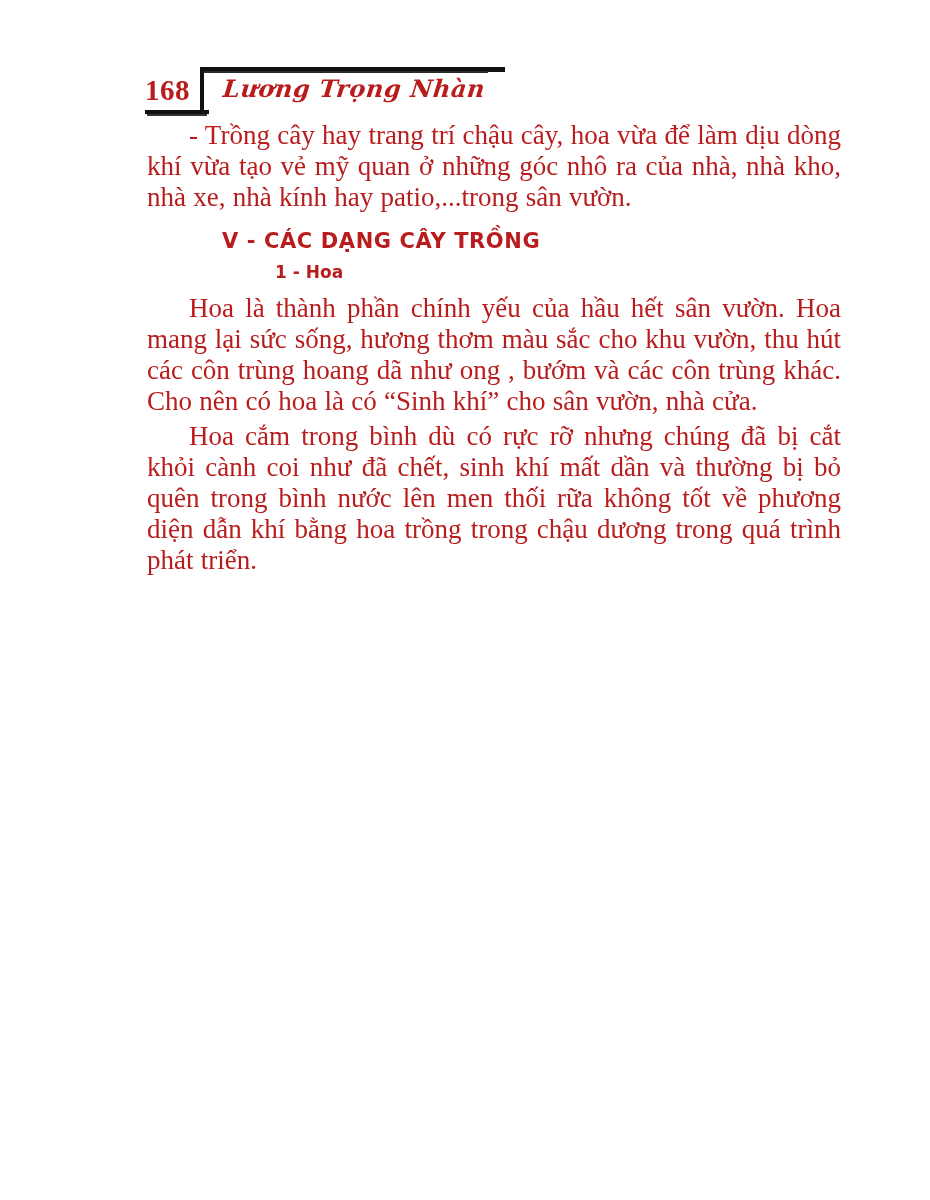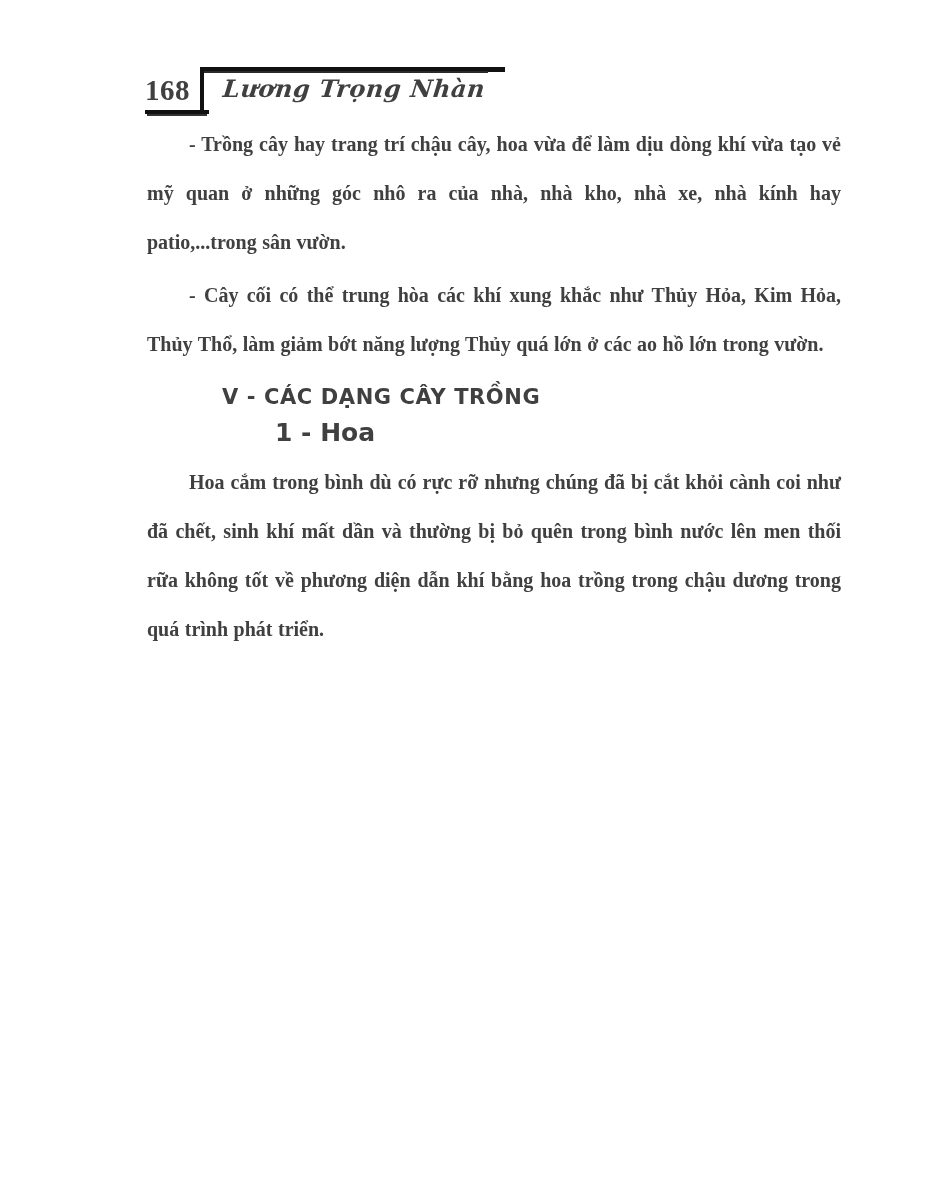--- a/index.html
+++ b/index.html
@@ -9,21 +9,21 @@
     background: #ffffff;
   }
 
   .page {
     position: relative;
     width: 930px;
     height: 1200px;
     background: #ffffff;
     overflow: hidden;
     font-family: "Liberation Serif", "DejaVu Serif", serif;
-    color: #404040;
+    color: #b91c1c;
     -webkit-font-smoothing: none;
   }
 
   
   .running-head {
     position: absolute;
     left: 145px;
     top: 62px;
     width: 700px;
     height: 52px;
@@ -104,26 +104,26 @@
   
   .column {
     position: absolute;
     left: 147px;
     top: 120px;
     width: 694px;
   }
 
   p.para {
     margin: 0 0 4px 0;
-    font-size: 20px;
-    line-height: 49px;
+    font-size: 27px;
+    line-height: 31px;
     text-align: justify;
     text-indent: 42px;
     word-spacing: 0.5px;
-    font-weight: 700;
+    font-weight: 400;
     text-rendering: optimizeLegibility;
   }
 
   
   h3.sub-heading {
     margin: 10px 0 8px 0;
     font-family: "DejaVu Sans", "Liberation Sans", sans-serif;
     font-size: 24px;
     font-weight: 700;
     letter-spacing: -0.2px;
@@ -137,21 +137,21 @@
     font-size: 21px;
     font-weight: 700;
     letter-spacing: 0.6px;
     line-height: 1.2;
     padding-left: 75px;
   }
 
   h3.item-heading {
     margin: 8px 0 10px 0;
     font-family: "DejaVu Sans", "Liberation Sans", sans-serif;
-    font-size: 25px;
+    font-size: 17px;
     font-weight: 700;
     letter-spacing: 0px;
     line-height: 1.2;
     padding-left: 128px;
   }
 </style>
 </head>
 <body>
 
 <div class="page">
@@ -162,26 +162,26 @@
     <div class="head-rule-under"></div>
     <div class="folio">168</div>
     <div class="head-author">Lương Trọng Nhàn</div>
   </div>
 
   <div class="column">
 
     <p class="para">- Trồng cây hay trang trí chậu cây, hoa vừa để làm dịu dòng khí  vừa tạo vẻ mỹ quan ở những góc nhô ra của nhà, nhà kho, nhà xe, nhà kính hay patio,...trong sân vườn.</p>
 
 
-    <p class="para">- Cây cối  có thể trung hòa các khí xung khắc như Thủy Hỏa, Kim Hỏa, Thủy Thổ, làm giảm bớt năng lượng Thủy quá lớn ở các ao hồ lớn trong vườn.</p>
 
 
 
     <h2 class="section-heading">V - CÁC DẠNG CÂY TRỒNG</h2>
 
     <h3 class="item-heading">1 - Hoa</h3>
 
+    <p class="para">Hoa là thành phần chính yếu của hầu hết sân vườn. Hoa mang lại sức sống, hương thơm màu sắc cho khu vườn, thu hút các côn trùng hoang dã như ong , bướm và các côn trùng khác. Cho nên có hoa là có “Sinh khí” cho sân vườn, nhà cửa.</p>
 
     <p class="para">Hoa cắm trong bình dù có rực rỡ nhưng chúng đã bị cắt khỏi cành coi như đã chết, sinh khí mất dần và thường bị bỏ quên trong bình nước lên men thối rữa không tốt về phương diện dẫn khí bằng hoa trồng trong chậu dương trong quá trình phát triển.</p>
 
   </div>
 
 </div>
 
 </body></html>

